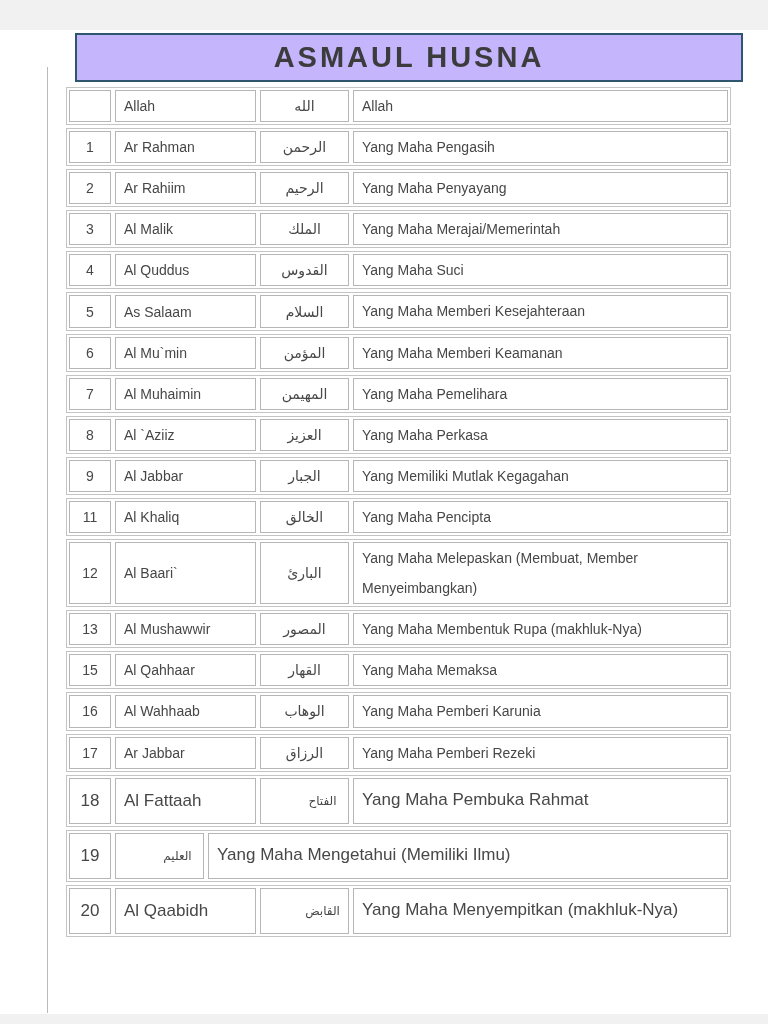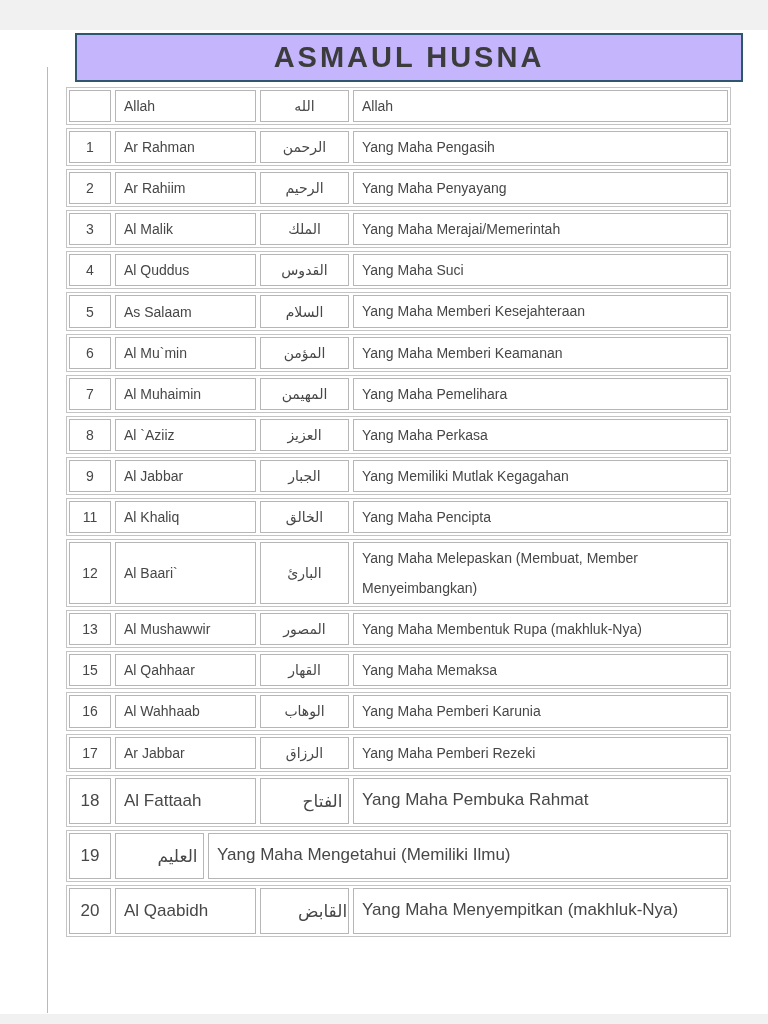--- a/index.html
+++ b/index.html
@@ -78,21 +78,21 @@
   .row.large .cell { font-size: 17px; }
   .cell.num { width: 42px; justify-content: center; }
   .cell.name { width: 141px; padding-left: 8px; }
   .cell.ar {
     width: 89px;
     justify-content: center;
     font-family: "DejaVu Sans", sans-serif;
     font-size: 14px;
     direction: rtl;
   }
-  .row.large .cell.ar { font-size: 17px; padding-left: 36px; }
+  .row.large .cell.ar { font-size: 12px; padding-left: 36px; }
   .cell.mean {
     flex: 1;
     padding-left: 8px;
     padding-right: 4px;
     white-space: pre-line;
     line-height: 2.15;
   }
 </style>
 </head>
 <body>

